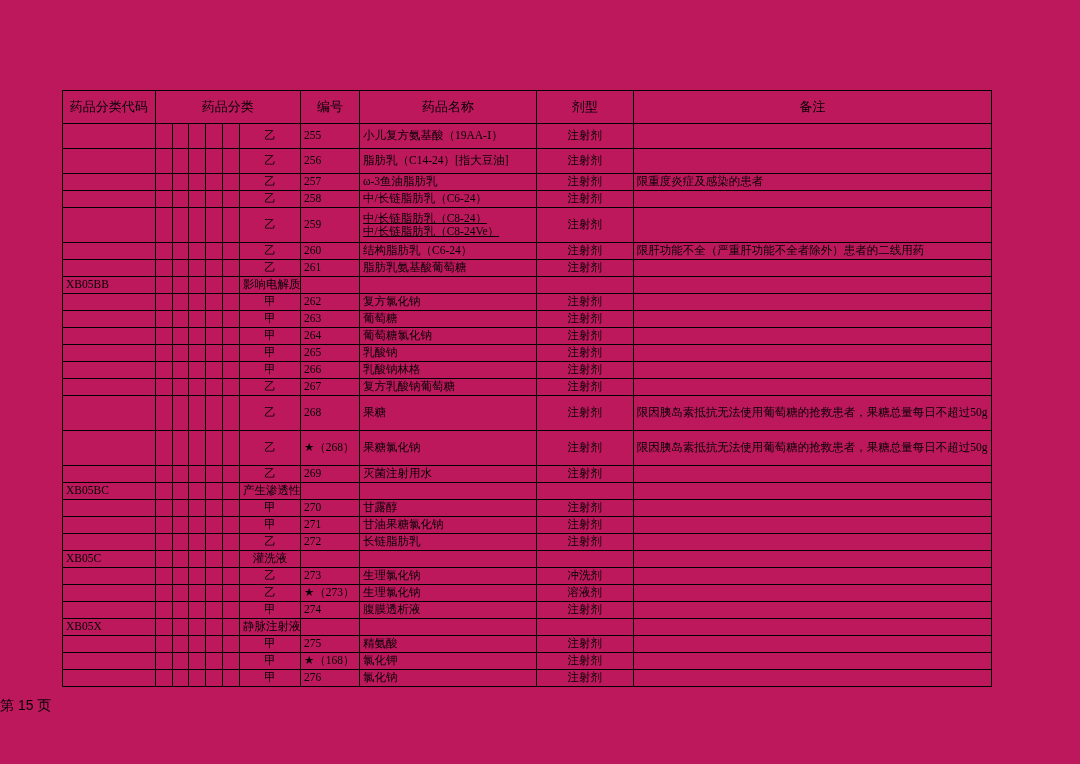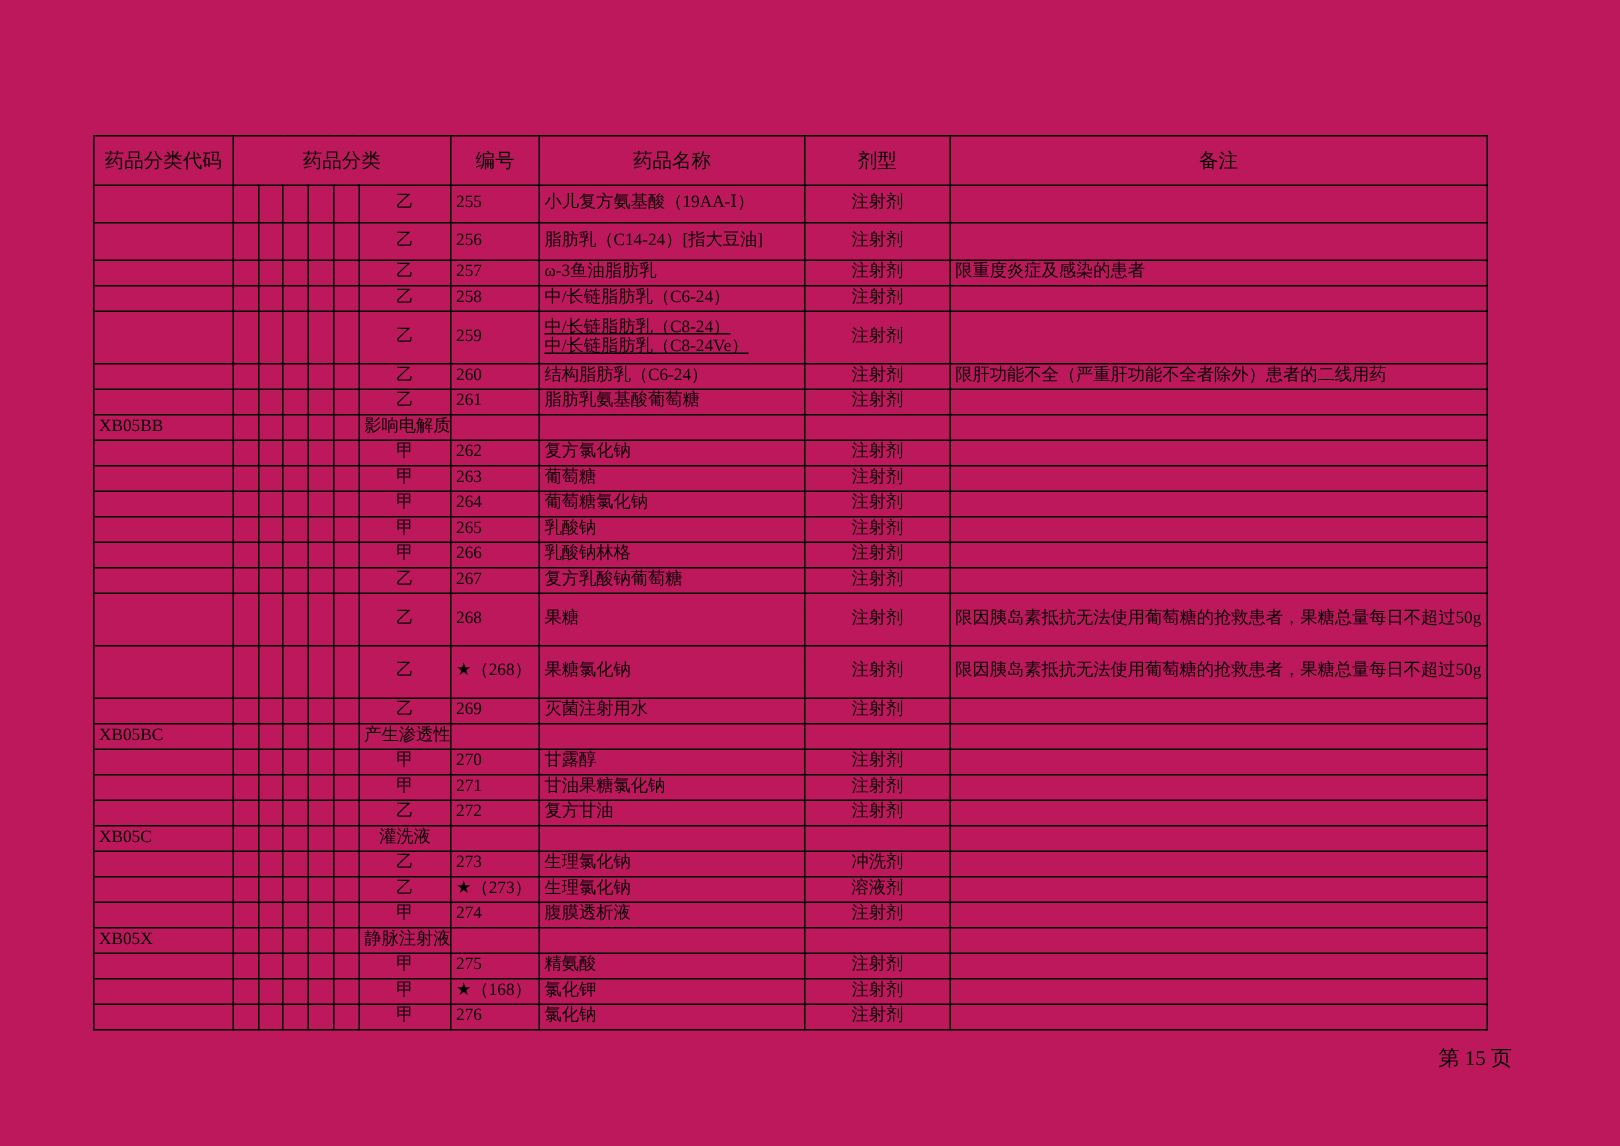--- a/index.html
+++ b/index.html
@@ -71,23 +71,23 @@
   .row-h26 td { height: 22px; }
   .row-h34 td { height: 32px; }
 
   .two-line { white-space: normal; line-height: 1.12; text-decoration: underline; }
 
   .footer {
     position: absolute;
     left: 0;
     top: 697px;
     width: 1008px;
-    text-align: right;
+    text-align: left;
     font-size: 14px;
-    font-family: Liberation Serif, serif;
+    font-family: Liberation Sans, sans-serif;
   }
 </style>
 </head>
 <body>
 
 <div class="page">
   <div class="table-wrap">
     <table class="drug">
       <colgroup>
         <col class="c-code">
@@ -373,21 +373,21 @@
           </tr>
           <tr class="row-h18">
             <td class="code"></td>
             <td class="lvl"></td>
             <td class="lvl"></td>
             <td class="lvl"></td>
             <td class="lvl"></td>
             <td class="lvl"></td>
             <td class="cls">乙</td>
             <td class="num">272</td>
-            <td class="name">复方甘油</td>
+            <td class="name">长链脂肪乳</td>
             <td class="form">注射剂</td>
             <td class="note"></td>
           </tr>
           <tr class="row-h18">
             <td class="code">XB05C</td>
             <td class="lvl"></td>
             <td class="lvl"></td>
             <td class="lvl"></td>
             <td class="lvl"></td>
             <td class="lvl"></td>

